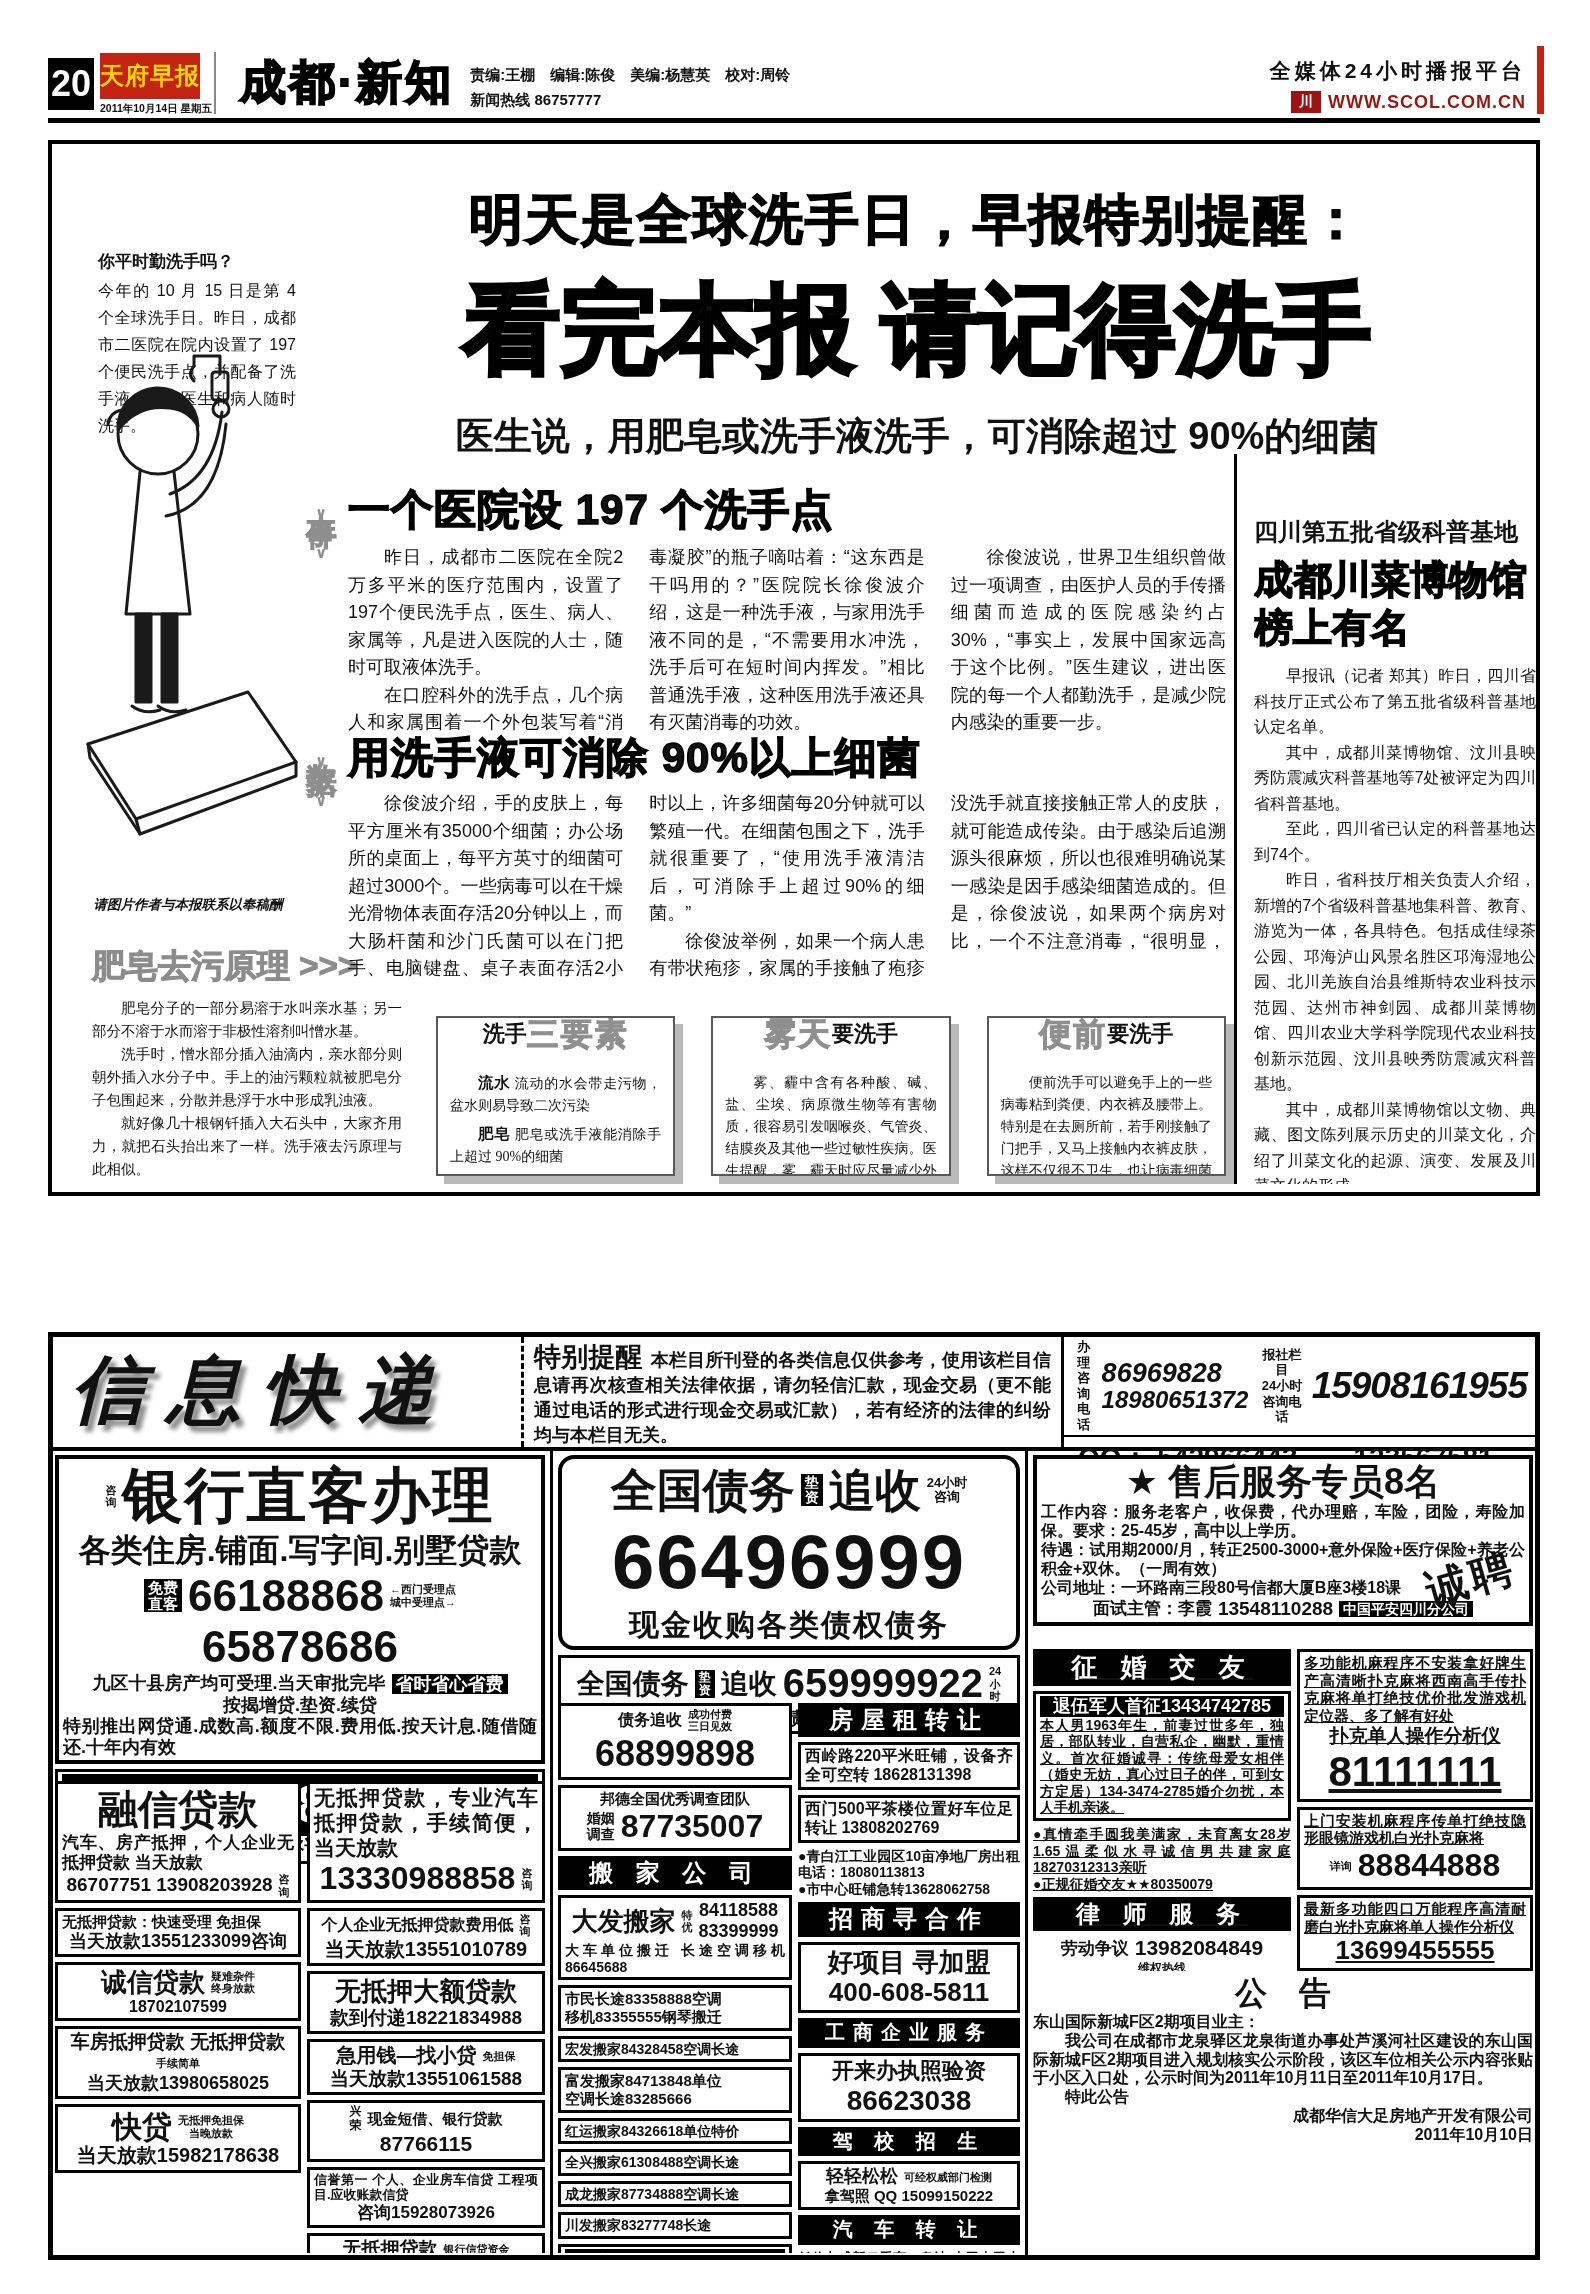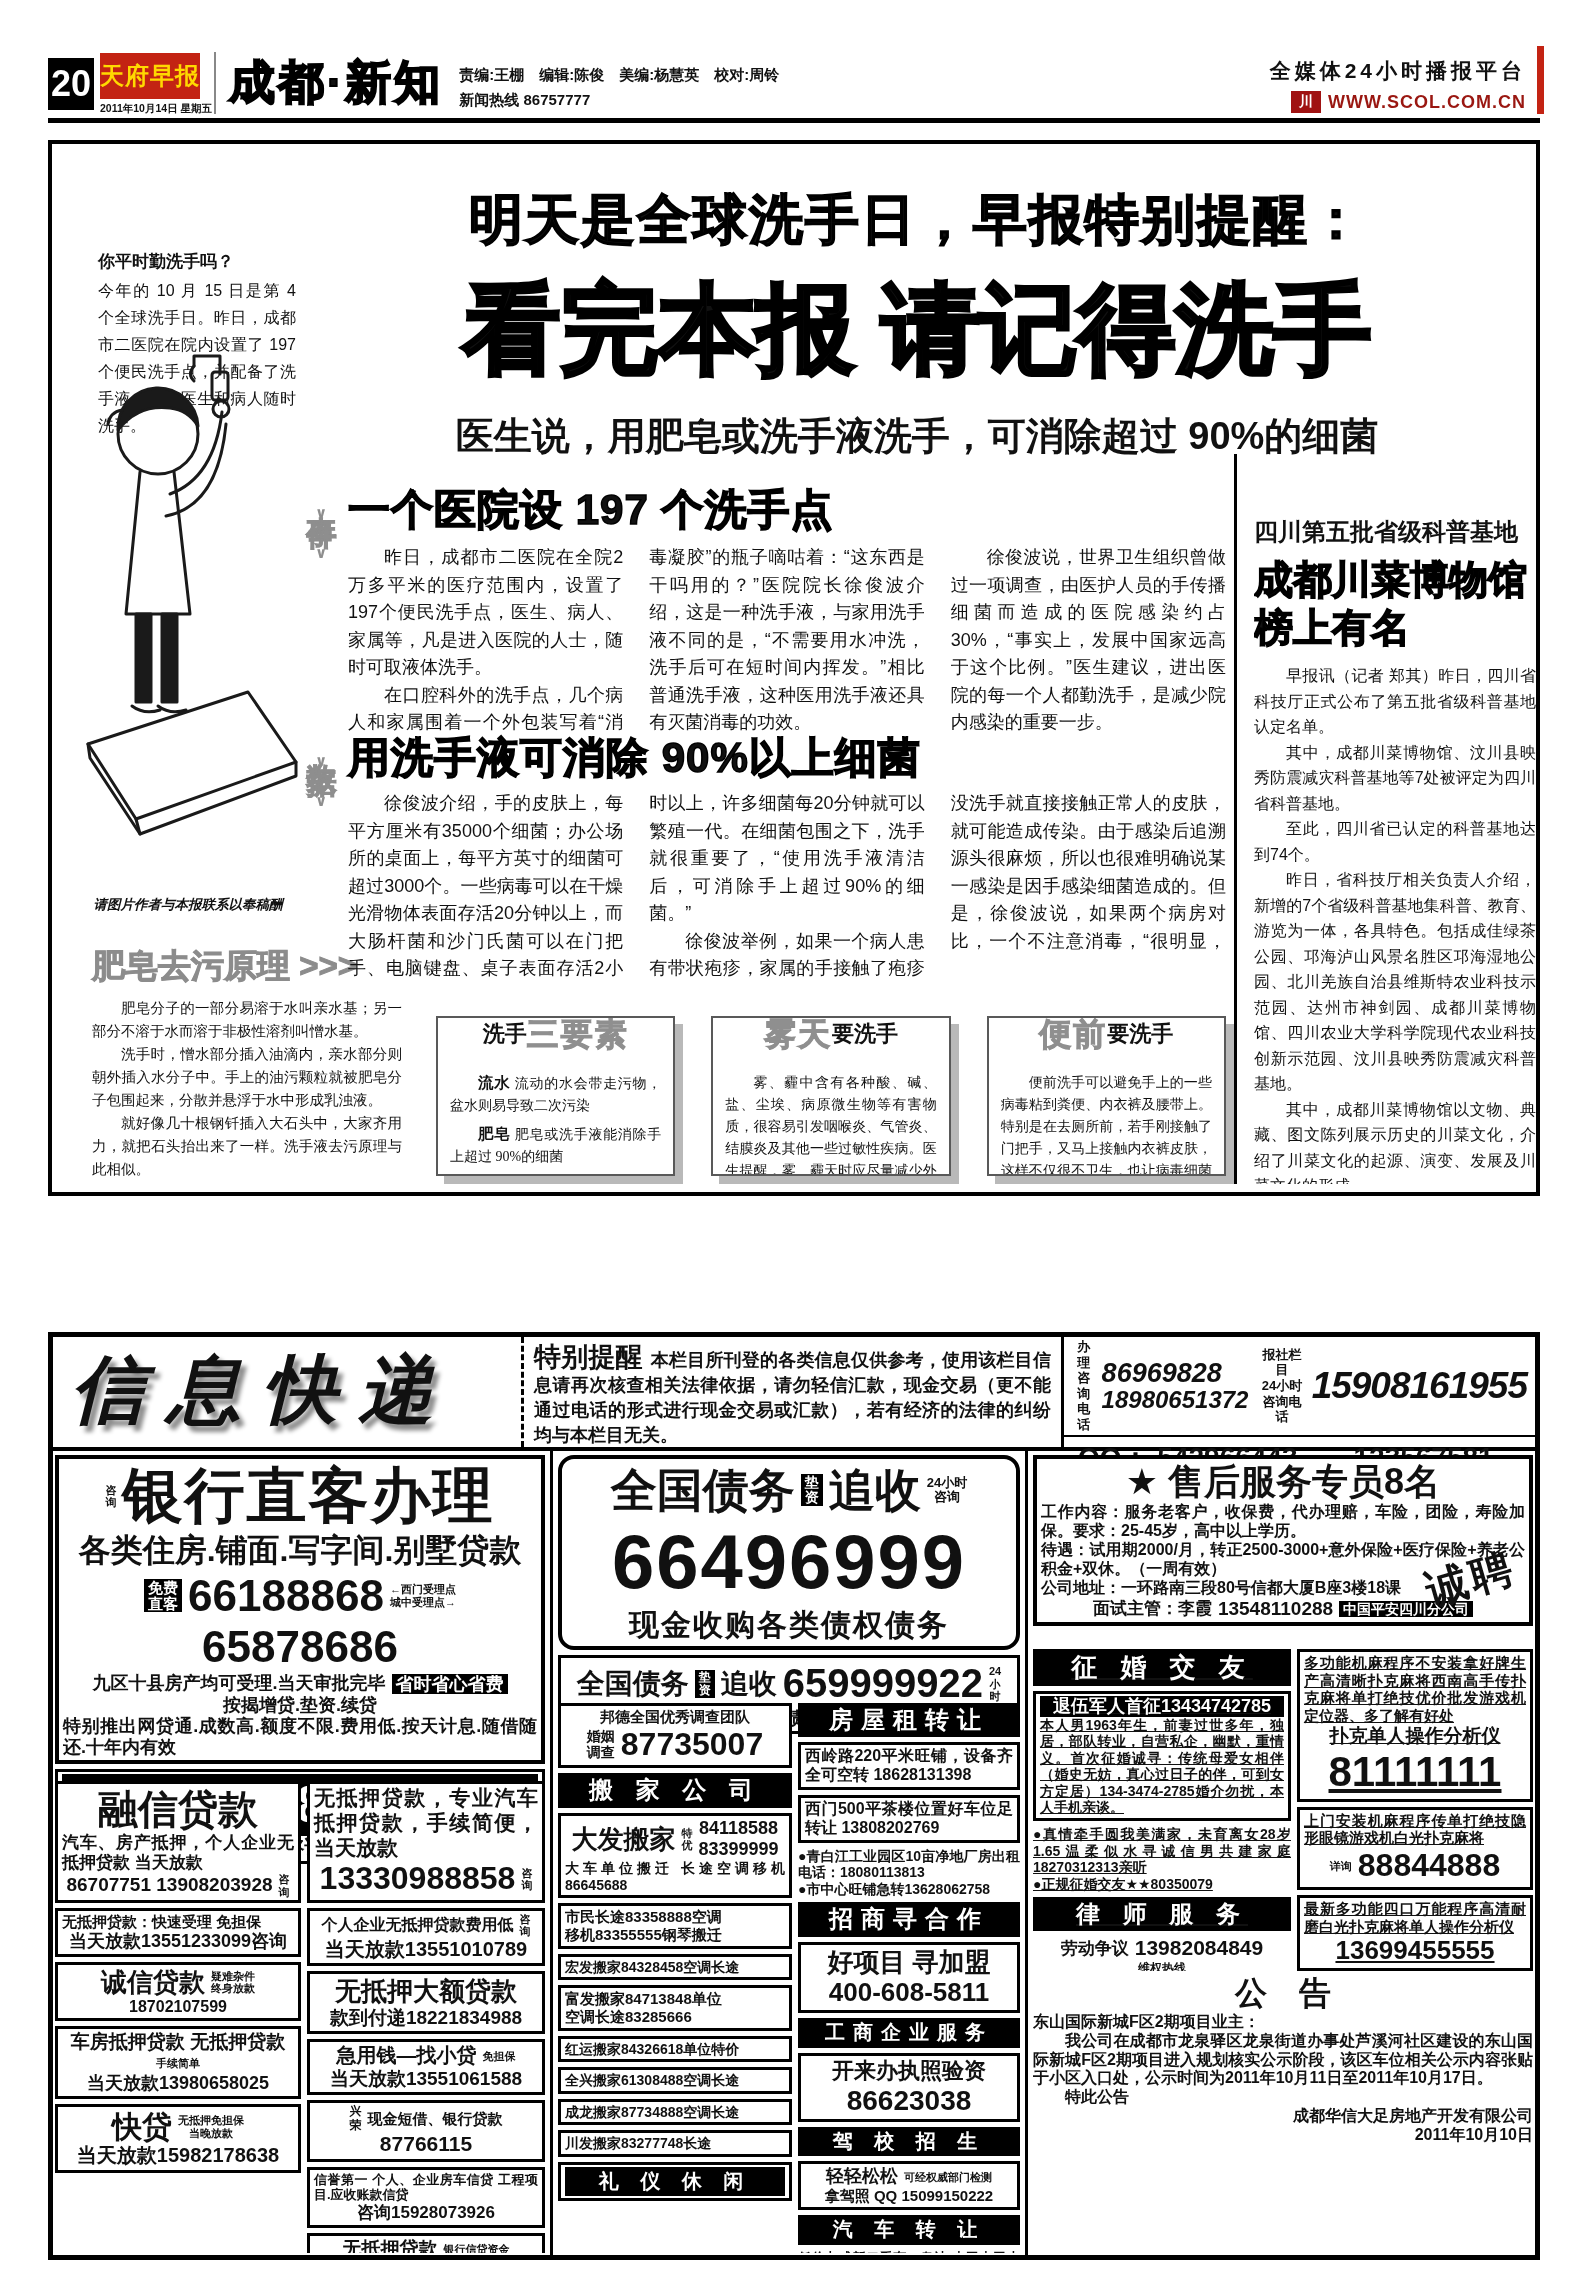--- a/index.html
+++ b/index.html
@@ -5,21 +5,21 @@
   html,body{margin:0;padding:0;background:#e8e8e4;}
   body{font-family:"Liberation Sans","DejaVu Sans",sans-serif;color:#111;}
   .page{position:relative;width:1590px;height:2294px;background:#fff;margin:0 auto;overflow:hidden;}
 
   
   .mast{position:absolute;left:48px;top:46px;width:1492px;height:68px;display:flex;align-items:center;}
   .pnum{width:46px;height:52px;background:#000;color:#fff;font-size:36px;font-weight:900;display:flex;align-items:center;justify-content:center;margin-top:8px;}
   .brandwrap{margin-left:6px;margin-top:8px;width:100px;}
   .brand{background:#c32313;color:#ffd900;font-weight:900;font-size:24px;text-align:center;padding:7px 0;letter-spacing:1px;}
   .bdate{font-size:10.5px;font-weight:700;margin-top:3px;white-space:nowrap;}
-  .stitle{margin-left:14px;padding-left:13px;border-left:2px solid #888;font-size:46px;font-weight:900;margin-top:6px;letter-spacing:3px;-webkit-text-stroke:2px #000;}
+  .stitle{margin-left:14px;padding-left:24px;border-left:2px solid #888;font-size:46px;font-weight:900;margin-top:6px;letter-spacing:3px;-webkit-text-stroke:2px #000;}
   .credits{margin-left:16px;margin-top:14px;font-size:15px;font-weight:600;line-height:1.7;white-space:nowrap;}
   .mspace{flex:1;}
   .mright{text-align:right;margin-top:10px;margin-right:14px;}
   .platform{font-size:21px;font-weight:800;letter-spacing:4px;}
   .webrow{display:flex;align-items:center;justify-content:flex-end;margin-top:6px;}
   .scol-logo{width:30px;height:22px;background:#a01212;color:#fff;font-size:14px;font-weight:900;display:inline-flex;align-items:center;justify-content:center;margin-right:7px;}
   .website{font-size:18px;font-weight:900;color:#9a1711;letter-spacing:1px;}
   .redbar{position:absolute;right:-4px;top:0;width:7px;height:68px;background:#c32313;}
   .toprule{position:absolute;left:48px;top:118px;width:1492px;height:5px;background:#000;}
 
@@ -355,20 +355,25 @@
             <div class="ar "><span class="seg f28 w9">全国债务</span><span class="seg invseg f12">垫
 资</span><span class="seg f28 w9">追收</span><span class="seg f40 w9">659999922</span><span class="seg vtiny">24
 小
 时</span></div>
             <div class="ar f18 w7">现金收购债权债务·婚姻调查</div>
           </div>
         </div>
       <div class="ccols" style="left:505px;top:252px;width:462px;height:550px;">
         <div class="stack" style="width:234px;">
             <div class="ad ">
+              <div class="ar "><span class="seg f27 w9">债务追收</span><span class="seg vtiny">成功付费
+三日见效</span></div>
+              <div class="ar f36 w9">68899898</div>
+            </div>
+            <div class="ad ">
               <div class="ar f15 w9">邦德全国优秀调查团队</div>
               <div class="ar "><span class="seg vtiny f14">婚姻
 调查</span><span class="seg f32 w9">87735007</span></div>
             </div>
             <div class="ad plain">
               <div class="ar hdr f24">搬 家 公 司</div>
             </div>
             <div class="ad ">
               <div class="ar "><span class="seg f26 w9">大发搬家</span><span class="seg vtiny">特
 优</span><span class="seg f18 w9 pre">84118588

